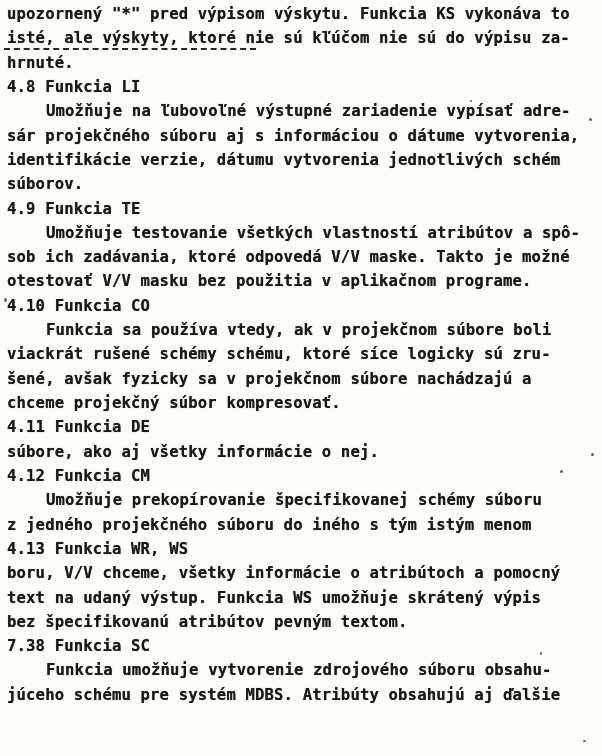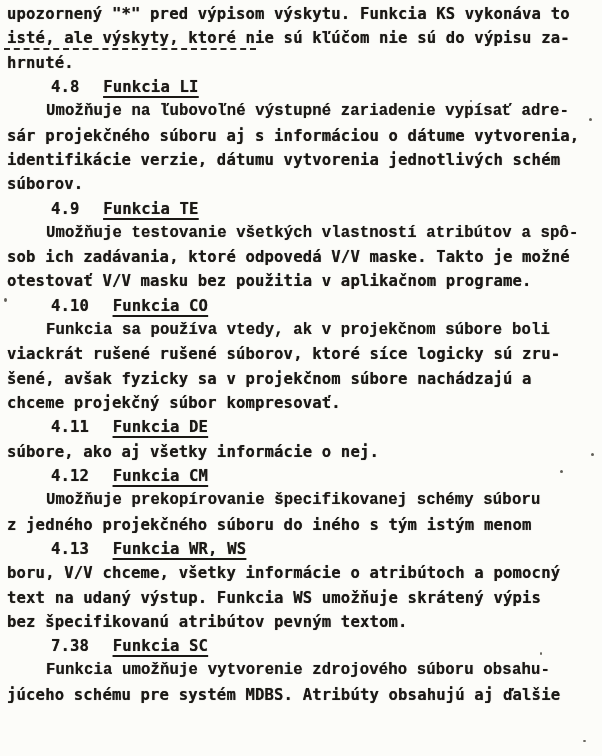--- a/index.html
+++ b/index.html
@@ -23,31 +23,27 @@
   }
   .line {
     position: relative;
     height: 24.32px;
     line-height: 24.32px;
     white-space: pre;
     letter-spacing: 0.15px;
   }
   .line.indent {
     padding-left: 39px;
-    font-family: Liberation Mono, monospace;
   }
   .heading .num {
     text-decoration: none;
-    margin-left: 44px;
   }
   .heading .title {
-    text-decoration: underline;
     text-decoration-thickness: 1.7px;
     text-underline-offset: 3.5px;
-    margin-left: 14px;
   }
   
   .dash-underline::after {
     content: "";
     position: absolute;
     left: -3px;
     top: 22px;
     width: 252px;
     border-top: 2.2px dashed #2a2723;
   }
@@ -78,21 +74,21 @@
       <div class="line indent">Umožňuje na ľubovoľné výstupné zariadenie vypísať adre-</div>
       <div class="line">sár projekčného súboru aj s informáciou o dátume vytvorenia,</div>
       <div class="line">identifikácie verzie, dátumu vytvorenia jednotlivých schém</div>
       <div class="line">súborov.</div>
       <div class="line heading"><span class="num">4.9</span> <span class="title">Funkcia TE</span></div>
       <div class="line indent">Umožňuje testovanie všetkých vlastností atribútov a spô-</div>
       <div class="line">sob ich zadávania, ktoré odpovedá V/V maske. Takto je možné</div>
       <div class="line">otestovať V/V masku bez použitia v aplikačnom programe.</div>
       <div class="line heading"><span class="num">4.10</span> <span class="title">Funkcia CO</span></div>
       <div class="line indent">Funkcia sa používa vtedy, ak v projekčnom súbore boli</div>
-      <div class="line">viackrát rušené rušené súborov, ktoré síce logicky sú zru-</div>
+      <div class="line">viackrát rušené schémy schému, ktoré síce logicky sú zru-</div>
       <div class="line">šené, avšak fyzicky sa v projekčnom súbore nachádzajú a</div>
       <div class="line">chceme projekčný súbor kompresovať.</div>
       <div class="line heading"><span class="num">4.11</span> <span class="title">Funkcia DE</span></div>
       <div class="line">súbore, ako aj všetky informácie o nej.</div>
       <div class="line heading"><span class="num">4.12</span> <span class="title">Funkcia CM</span></div>
       <div class="line indent">Umožňuje prekopírovanie špecifikovanej schémy súboru</div>
       <div class="line">z jedného projekčného súboru do iného s tým istým menom</div>
       <div class="line heading"><span class="num">4.13</span> <span class="title">Funkcia WR, WS</span></div>
       <div class="line">boru, V/V chceme, všetky informácie o atribútoch a pomocný</div>
       <div class="line">text na udaný výstup. Funkcia WS umožňuje skrátený výpis</div>

